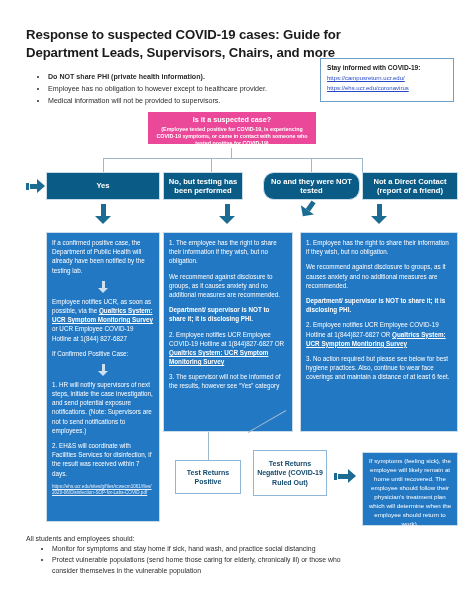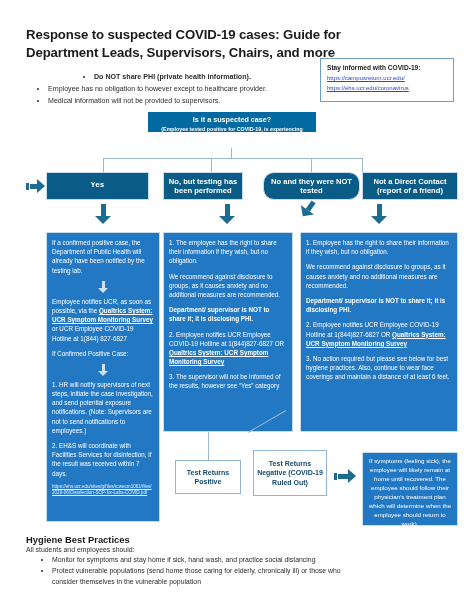--- a/index.html
+++ b/index.html
@@ -18,50 +18,50 @@
     position:absolute;left:26px;top:26px;width:390px;
     font-size:13.2px;font-weight:bold;line-height:1.35;color:#1a1a1a;
     letter-spacing:-0.1px;
   }
   .intro{
     position:absolute;left:34px;top:72px;width:285px;
     font-size:7.1px;line-height:1.62;color:#2b2b2b;
   }
   .intro ul{margin:0;padding-left:14px;}
   .intro li{margin:0 0 0.5px 0;}
-  .intro li.bold{font-weight:bold;margin-left:46px;}
+  .intro li.bold{font-weight:bold;}
 
   
   .infobox{
     position:absolute;left:320px;top:58px;width:134px;height:44px;
     border:1.2px solid #6f9fc4;background:#ffffff;box-sizing:border-box;
     padding:5px 6px;
   }
   .infobox .h{font-size:6.6px;font-weight:bold;color:#1a1a1a;margin-bottom:4px;}
   .infobox a{
     display:block;font-size:6px;color:#2648c7;text-decoration:underline;
     margin-bottom:4px;word-break:break-all;
   }
 
   
   .qbox{
-    position:absolute;left:148px;top:112px;width:168px;height:20px;
-    background:#0369a1;color:#ffffff;text-align:center;box-sizing:border-box;
+    position:absolute;left:148px;top:112px;width:168px;height:32px;
+    background:#ec4899;color:#ffffff;text-align:center;box-sizing:border-box;
     padding:3px 4px;
   }
   .qbox .q1{font-size:7.2px;font-weight:bold;line-height:1.25;}
   .qbox .q2{font-size:5.3px;font-weight:bold;line-height:1.3;margin-top:2px;}
 
   .ansbox{
     position:absolute;top:172px;height:28px;
     background:#0a5c86;border:1.2px solid #c9dcea;color:#ffffff;
     box-sizing:border-box;display:flex;align-items:center;justify-content:center;
     text-align:center;font-size:7.6px;font-weight:bold;line-height:1.25;padding:1px 3px;
   }
-  #ans0{left:46px;width:103px;font-family:Liberation Mono, monospace;}
+  #ans0{left:46px;width:114px;}
   #ans1{left:163px;width:80px;}
   #ans2{left:263px;width:97px;border-radius:11px;}
   #ans3{left:362px;width:96px;}
 
   .bodybox{
     position:absolute;background:#2378c4;border:1.2px solid #c9dcea;
     color:#ffffff;box-sizing:border-box;padding:5px 5px;
     font-size:6.3px;line-height:1.46;
   }
   #body0{left:46px;top:232px;width:114px;height:290px;}
@@ -232,21 +232,20 @@
 
   <div class="rarrow" style="left:334px;top:469px;">
     <div class="bar"></div>
       <div class="s" style="width:10px;"></div>
       <div class="h"></div>
   </div>
 
   <div class="resbox">If symptoms (feeling sick), the employee will likely remain at home until recovered. The employee should follow their physician’s treatment plan which will determine when the employee should return to work).</div>
 
   <div class="footer">
-    <div class="h">Hygiene Best Practices</div>
     <div class="sub">All students and employees should:</div>
     <ul>
       <li>Monitor for symptoms and stay home if sick, hand wash, and practice social distancing</li>
       <li>Protect vulnerable populations (send home those caring for elderly, chronically ill) or those who consider themselves in the vulnerable population</li>
     </ul>
   </div>
 
 </div>
 
 </body></html>

